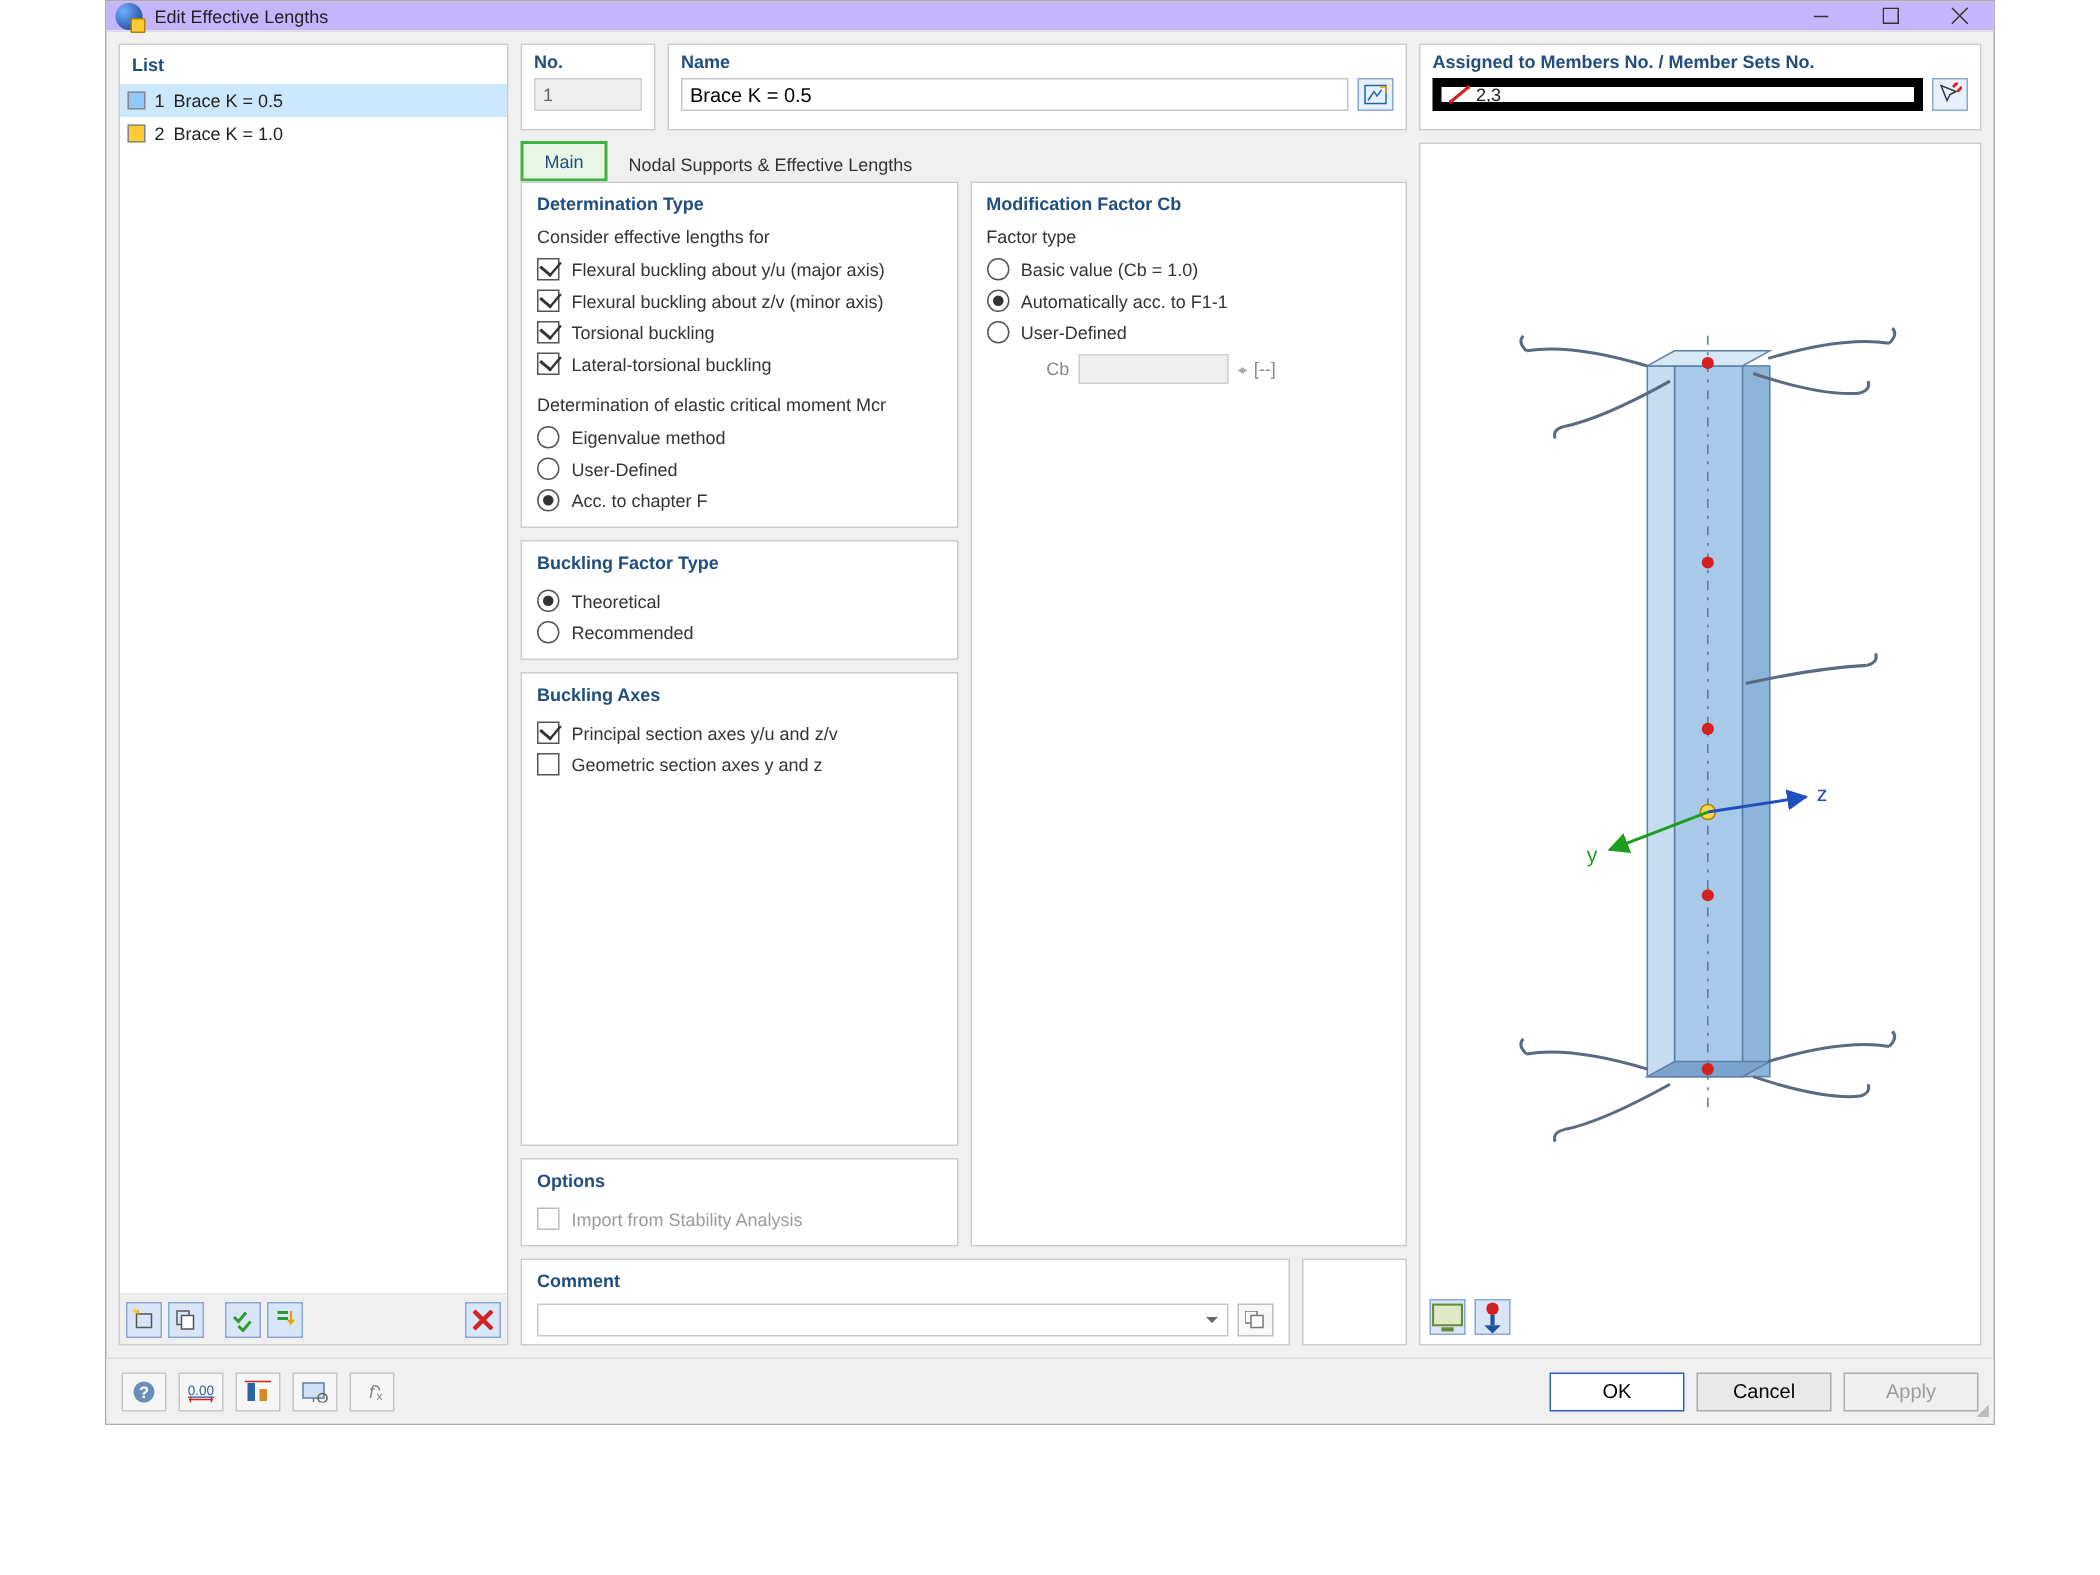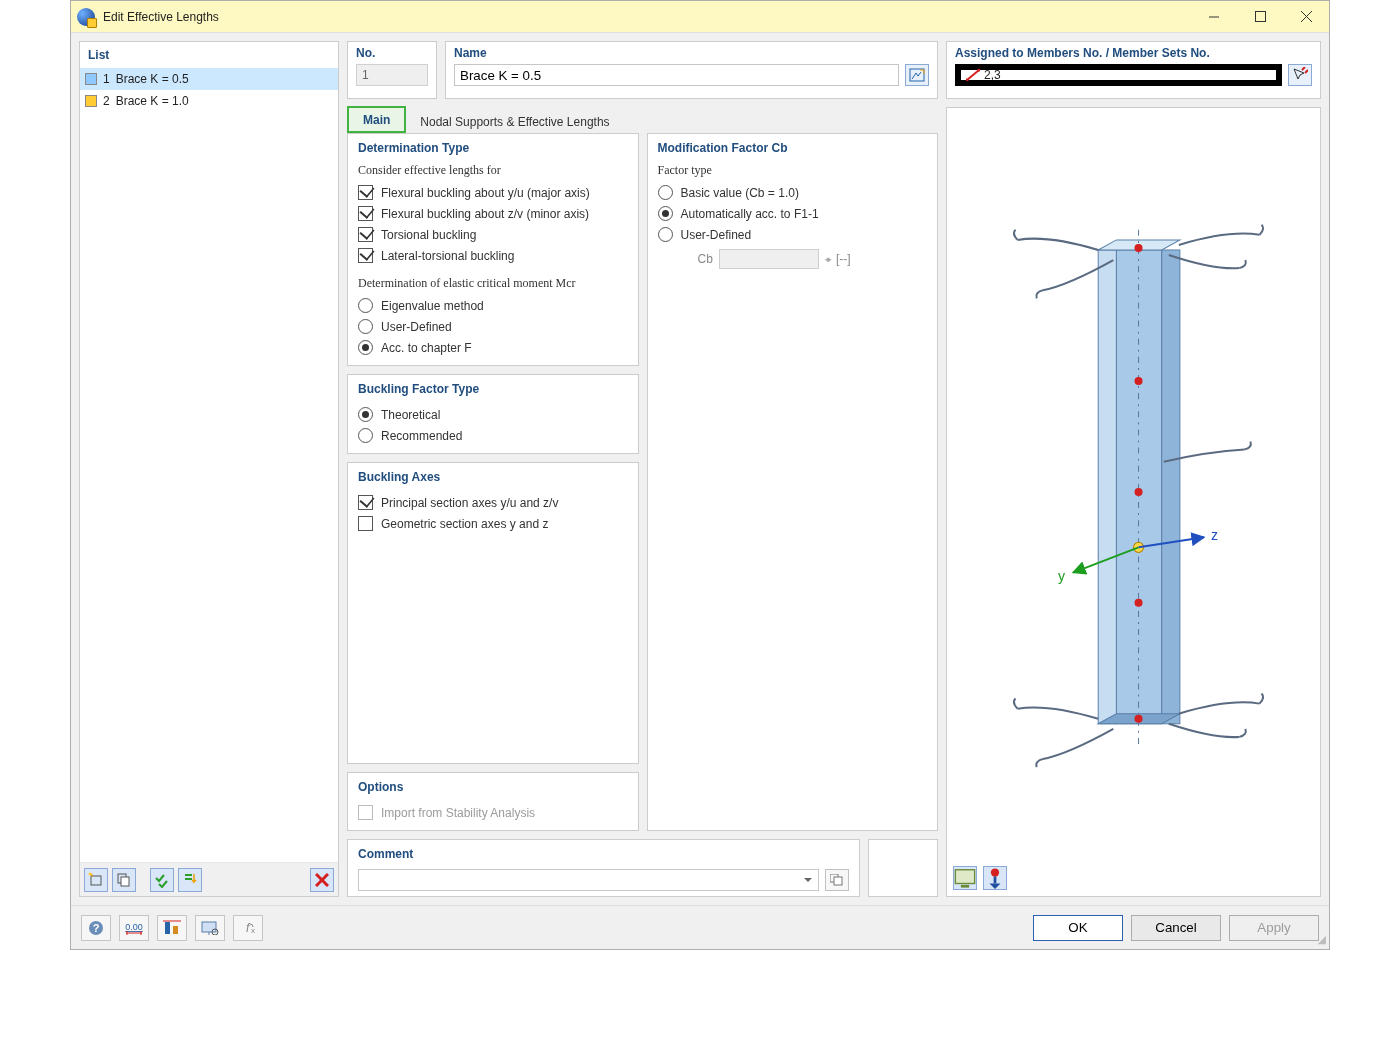--- a/index.html
+++ b/index.html
@@ -11,21 +11,21 @@
     --text:#222;
     --green:#42b340;
     --green-fill:#e9f6e7;
     --blue-sel:#cce8ff;
     --gold:#e2a600;
     font-family:"Segoe UI",Tahoma,Arial,sans-serif;
   }
   *{box-sizing:border-box;}
   html,body{margin:0;height:100%;background:#fff;font-size:12px;color:var(--text);}
   .dialog{width:1260px;height:950px;margin:0 auto;border:1px solid var(--border);display:flex;flex-direction:column;background:var(--bg-dlg);}
-  .titlebar{height:32px;background:#fef9c3;border-bottom:1px solid #e0e0e0;display:flex;align-items:center;padding-left:6px;}
+  .titlebar{height:20px;background:#c4b5fd;border-bottom:1px solid #e0e0e0;display:flex;align-items:center;padding-left:6px;}
   .titlebar .app-icon{width:18px;height:18px;border-radius:50%;background:radial-gradient(circle at 30% 30%,#6fb0ff,#2b5baa 70%);margin-right:8px;position:relative}
   .titlebar .app-icon:after{content:"";position:absolute;right:-2px;bottom:-2px;width:8px;height:8px;background:#ffcc33;border:1px solid #b08000;border-radius:1px;}
   .titlebar .spacer{flex:1}
   .winbtn{width:46px;height:31px;display:flex;align-items:center;justify-content:center;color:#444;}
   .winbtn svg{width:10px;height:10px;}
   .winbtn.max svg{width:11px;height:11px;}
   .winbtn.close svg{width:11px;height:11px;}
 
   .content{flex:1;display:flex;gap:8px;padding:8px;min-height:0;}
   .list-pane{width:260px;background:var(--bg-white);border:1px solid var(--border-light);display:flex;flex-direction:column;}
@@ -48,27 +48,27 @@
   .card .heading{margin-bottom:4px;}
   .no-card{width:90px;}
   .name-card{flex:1;}
   .no-box{background:#efefef;border:1px solid #d0d0d0;color:#666;padding:2px 5px;height:22px;display:flex;align-items:center;}
   .name-row{display:flex;align-items:center;gap:6px;}
   .name-input{flex:1;border:1px solid #c5c5c5;background:#fff;padding:2px 5px;height:22px;}
   .ico-btn{width:24px;height:22px;border:1px solid #8aa9d7;background:#e7f0fb;display:flex;align-items:center;justify-content:center;}
 
   .tabs{display:flex;align-items:flex-end;height:28px;margin-top:6px;}
   .tab{padding:5px 14px 4px;color:#333;}
-  .tab.active{border:2px solid var(--green);background:var(--green-fill);color:var(--heading);font-weight:700;}
+  .tab.active{border:2px solid var(--green);background:var(--green-fill);color:var(--heading);font-weight:400;}
   .tabbody{flex:1;display:flex;gap:8px;min-height:0;}
   .col{flex:1;display:flex;flex-direction:column;gap:8px;min-height:0;}
   .panel{background:var(--bg-white);border:1px solid var(--border-light);padding:7px 10px;}
   .panel.fill{flex:1;}
   .subhead{font-weight:700;color:var(--heading);margin-bottom:8px;display:block;}
-  .label{display:block;margin:4px 0;color:#333;font-family:Liberation Serif, serif;}
+  .label{display:block;margin:4px 0;color:#333;}
   .opt{display:flex;align-items:center;gap:8px;padding:3px 0;color:#333;}
   .chk,.rdo{width:15px;height:15px;border:1px solid #555;flex:none;position:relative;background:#fff;}
   .rdo{border-radius:50%;}
   .chk.on:after{content:"";position:absolute;left:2px;top:-2px;width:10px;height:10px;border-right:2px solid #333;border-bottom:2px solid #333;transform:rotate(40deg) scaleX(.8);}
   .rdo.on:after{content:"";position:absolute;left:3px;top:3px;width:7px;height:7px;background:#333;border-radius:50%;}
   .chk.dis{border-color:#bbb;}
   .num-field{display:flex;align-items:center;gap:6px;margin-left:40px;margin-top:4px;}
   .num-field input{width:100px;height:20px;border:1px solid #cfcfcf;background:#efefef;text-align:right;padding-right:16px;}
   .num-field .spinners{color:#aaa;font-size:9px;letter-spacing:-2px;}
   .num-field .unit{color:#888;}

